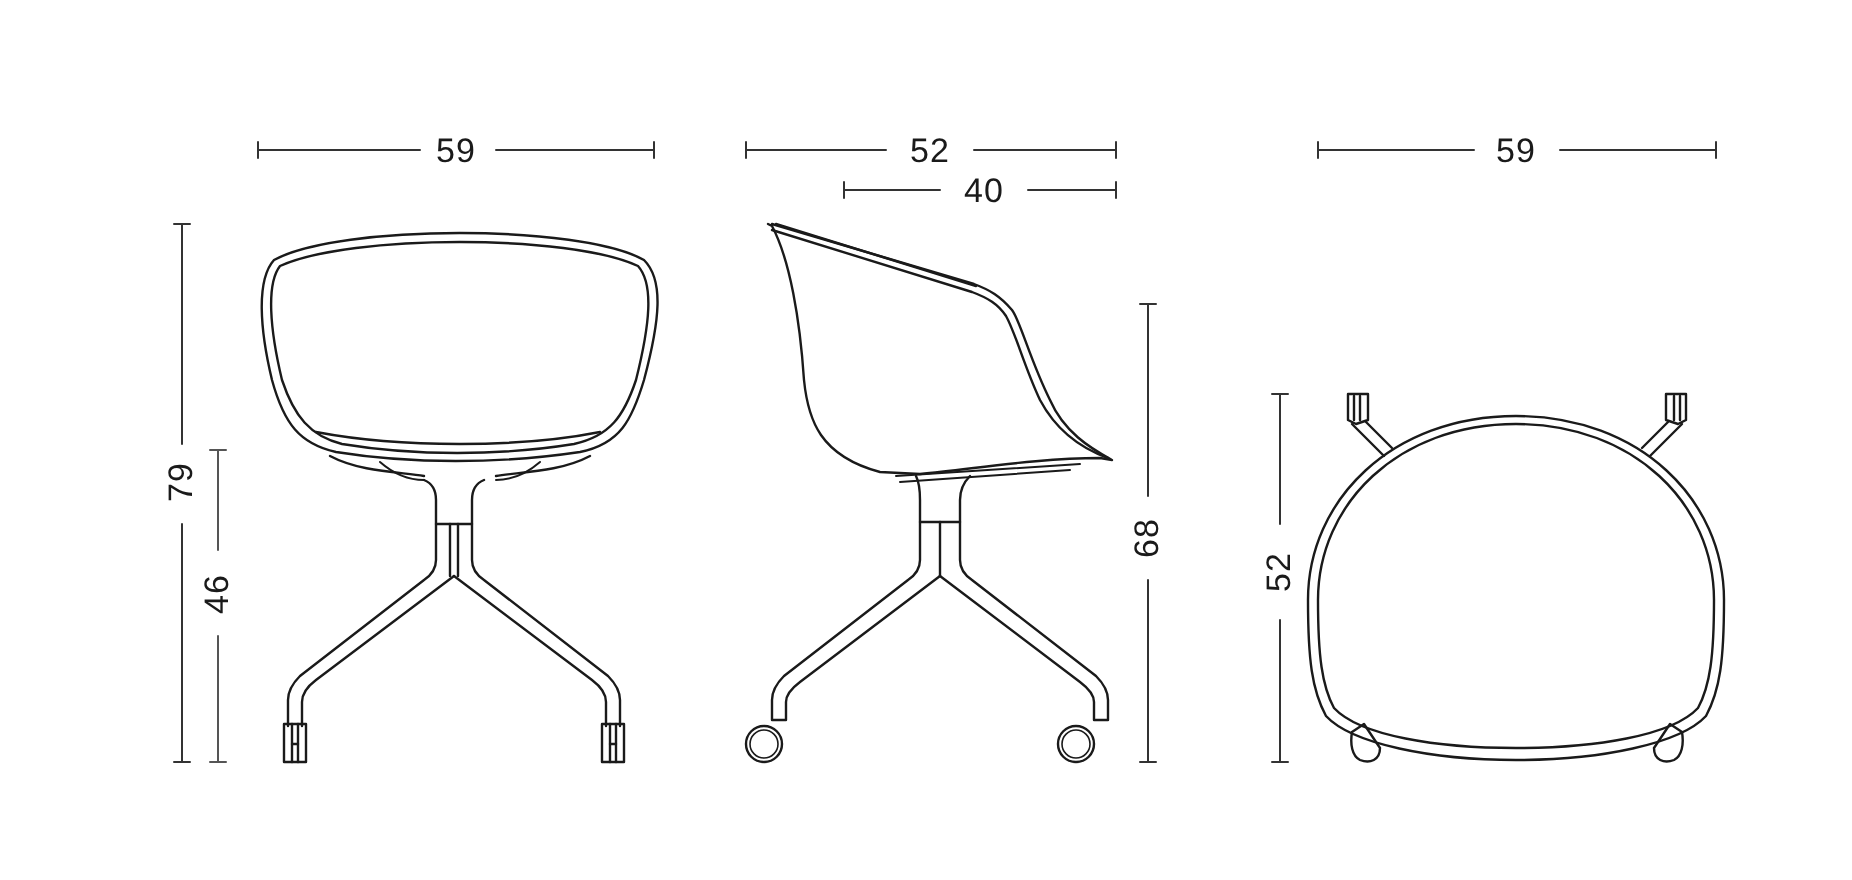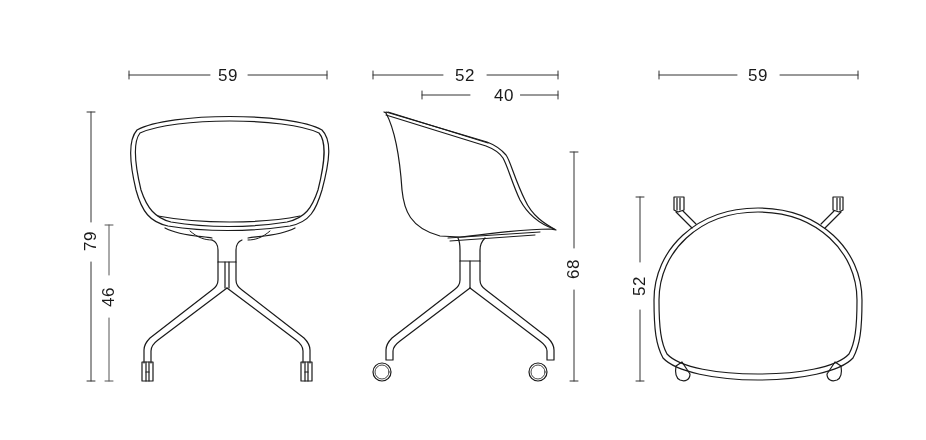--- a/index.html
+++ b/index.html
@@ -156,18 +156,18 @@
       <path d="M758,208 C820,208 862,250 862,300 C862,330 860,345 853,358 C840,372 800,380 758,380 C716,380 676,372 663,358 C656,345 654,330 654,300 C654,250 696,208 758,208 Z"></path>
       <path d="M758,212 C817,212 857,252 857,300 C857,328 855,343 849,354 C836,368 797,374 758,374 C719,374 680,368 667,354 C661,343 659,328 659,300 C659,252 699,212 758,212 Z"></path>
     </g>
   </svg>
 
   <span class="dim-label" style="left:228px; top:76px;">59</span>
   <span class="dim-label vert" style="left:91px; top:241px;">79</span>
   <span class="dim-label vert" style="left:109px; top:297px;">46</span>
 
   <span class="dim-label" style="left:465px; top:76px;">52</span>
-  <span class="dim-label" style="left:504px; top:96px;">40</span>
+  <span class="dim-label" style="left:492px; top:96px;">40</span>
   <span class="dim-label vert" style="left:574px; top:269px;">68</span>
 
   <span class="dim-label" style="left:758px; top:76px;">59</span>
   <span class="dim-label vert" style="left:640px; top:286px;">52</span>
 </div>
 
 </body></html>

